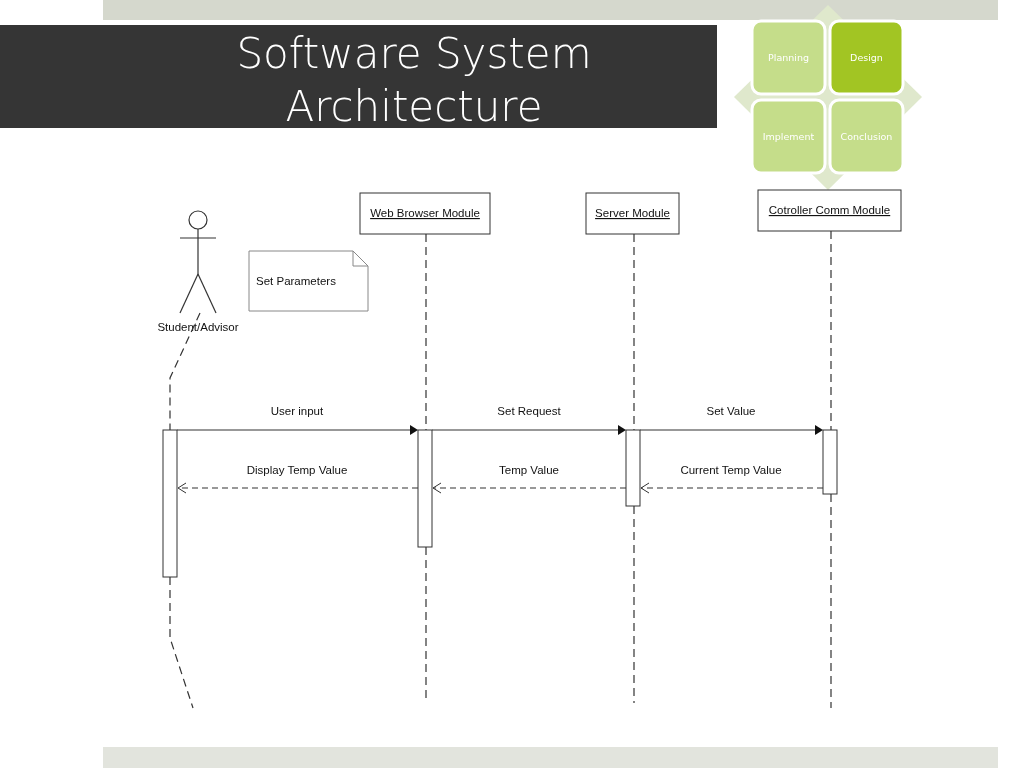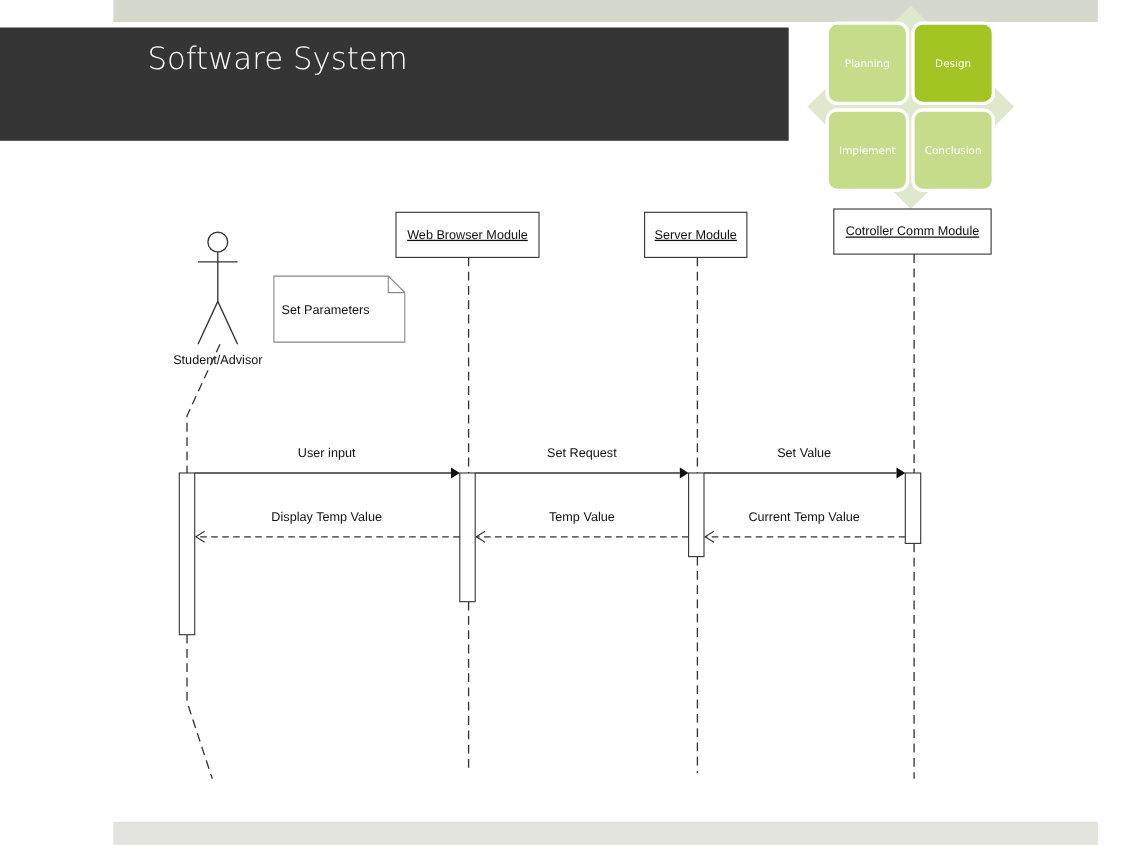--- a/index.html
+++ b/index.html
@@ -15,37 +15,38 @@
     position: absolute; left: 103px; top: 747px; width: 895px; height: 21px;
     background: #e2e4dd;
   }
   .title-band {
     position: absolute; left: 0; top: 25px; width: 717px; height: 103px;
     background: #353535;
   }
   .title-text {
     position: absolute; left: 134px; top: 27px; width: 560px;
     color: #ffffff; font-family: "DejaVu Sans", sans-serif; font-weight: 300;
-    font-size: 28px; line-height: 53px; letter-spacing: 0px;
+    font-size: 42px; line-height: 53px; letter-spacing: 0px; text-align: center;
   }
   .diagram-svg { position: absolute; left: 0; top: 0; }
   .lbl {
     font-family: "Liberation Sans", sans-serif; font-size: 11.5px; fill: #111;
   }
   .nav-text {
     font-family: "DejaVu Sans", sans-serif; font-size: 9.5px; fill: #ffffff;
   }
 </style>
 </head>
 <body>
 
 <div class="top-bar"></div>
 <div class="title-band"></div>
 <div class="title-text">
   <div>Software System</div>
+  <div>Architecture</div>
 </div>
 <div class="bottom-bar"></div>
 
 <svg class="diagram-svg" width="1024" height="768" viewBox="0 0 1024 768">
 
   <g>
     <polygon points="828,5 922,97 828,190 734,97" fill="#dfe8cc"></polygon>
     <g>
       <rect x="752" y="21" width="73" height="73" rx="9" fill="#c5dd8a" stroke="#ffffff" stroke-width="3"></rect>
       <text class="nav-text" x="788.5" y="61" text-anchor="middle">Planning</text>

